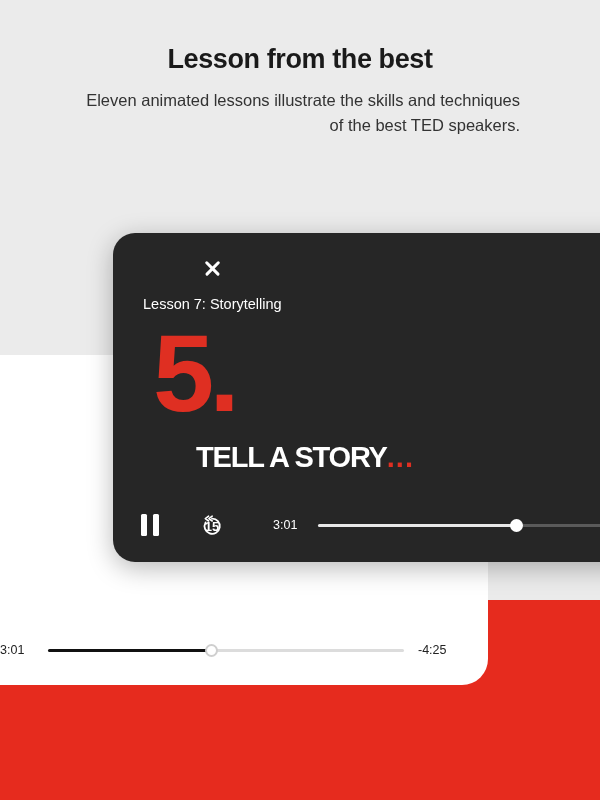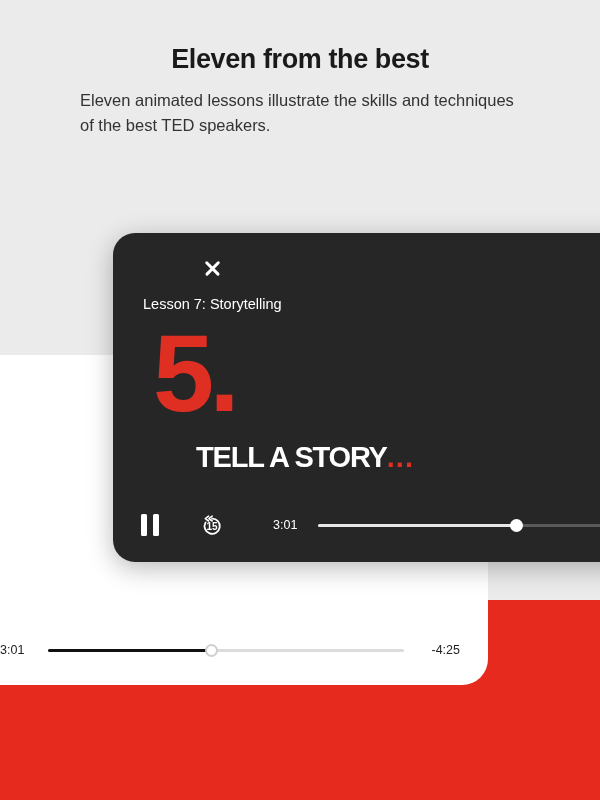--- a/index.html
+++ b/index.html
@@ -24,21 +24,21 @@
 
   
   .headline {
     position:absolute; left:0; top:44px; width:600px;
     text-align:center;
     font-size:27px; font-weight:bold; color:#1a1a1a;
     letter-spacing:-0.4px;
   }
   .subcopy {
     position:absolute; left:80px; top:88px; width:440px;
-    text-align:left;
+    text-align:right;
     font-size:16.5px; line-height:25px; color:#333;
   }
 
   
   .white-card {
     position:absolute; left:-120px; top:355px;
     width:608px; height:330px;
     background:#ffffff;
     border-radius:0 0 26px 0;
     overflow:hidden;
@@ -46,21 +46,21 @@
   .white-card svg { position:absolute; left:0; top:0; }
 
   .wc-player {
     position:absolute; left:120px; bottom:24px;
     width:460px; height:22px;
     display:flex; align-items:center;
   }
   .wc-time {
     font-size:12.5px; color:#222; width:34px;
   }
-  .wc-time.right { text-align:right; width:42px; }
+  .wc-time.right { text-align:left; width:42px; }
   .wc-track {
     position:relative; flex:1; height:3px;
     background:#dcdcdc; margin:0 14px; border-radius:2px;
   }
   .wc-fill {
     position:absolute; left:0; top:0; height:3px;
     width:46%; background:#111; border-radius:2px;
   }
   .wc-thumb {
     position:absolute; left:46%; top:50%;
@@ -109,21 +109,21 @@
   .pause-btn { width:20px; height:22px; display:flex; gap:6px; }
   .pause-btn span {
     width:6px; height:22px; background:#fff; border-radius:1.5px;
   }
   .rewind-btn {
     width:24px; height:24px; margin-left:39px; position:relative;
   }
   .rewind-btn span {
     position:absolute; left:0; top:0; width:24px; height:24px;
     display:flex; align-items:center; justify-content:center;
-    font-size:10px; font-weight:bold; color:#fff;
+    font-size:13px; font-weight:bold; color:#fff;
     padding-top:3px;
   }
   .dc-time {
     margin-left:49px; font-size:12.5px; color:#fff;
   }
   .dc-track {
     position:relative; flex:1; height:3px;
     background:#5a5a5a; margin-left:21px; border-radius:2px;
   }
   .dc-fill {
@@ -136,21 +136,21 @@
     background:#fff; border-radius:50%;
   }
 </style>
 </head>
 <body>
 
 <div id="screen">
 
   <div class="red-band"></div>
 
-  <div class="headline">Eleven from the best</div>
+  <div class="headline">Lesson from the best</div>
   <div class="subcopy">Eleven animated lessons illustrate the skills and techniques of the best TED speakers.</div>
 
   <div class="white-card">
     <svg id="illustration-svg" width="608" height="330" viewBox="0 0 608 330">
         <path d="M 112 443 C 145 485 170 520 178 550" fill="none" stroke="#df1f18" stroke-width="3" stroke-linecap="round"></path>
         <path d="M -15 425 C 10 490 55 560 90 610" fill="none" stroke="#df1f18" stroke-width="3" stroke-linecap="round"></path>
         <path d="M 60 621 C 160 700 290 700 340 615" fill="none" stroke="#df1f18" stroke-width="3" stroke-linecap="round"></path>
         <g transform="rotate(200 47 447)">
           <path d="M 47 447 L 60.4819106944875 440.4244327981638 A 15 15 0 1 0 60.4819106944875 453.5755672018362 Z" fill="#333333"></path>
         </g>

